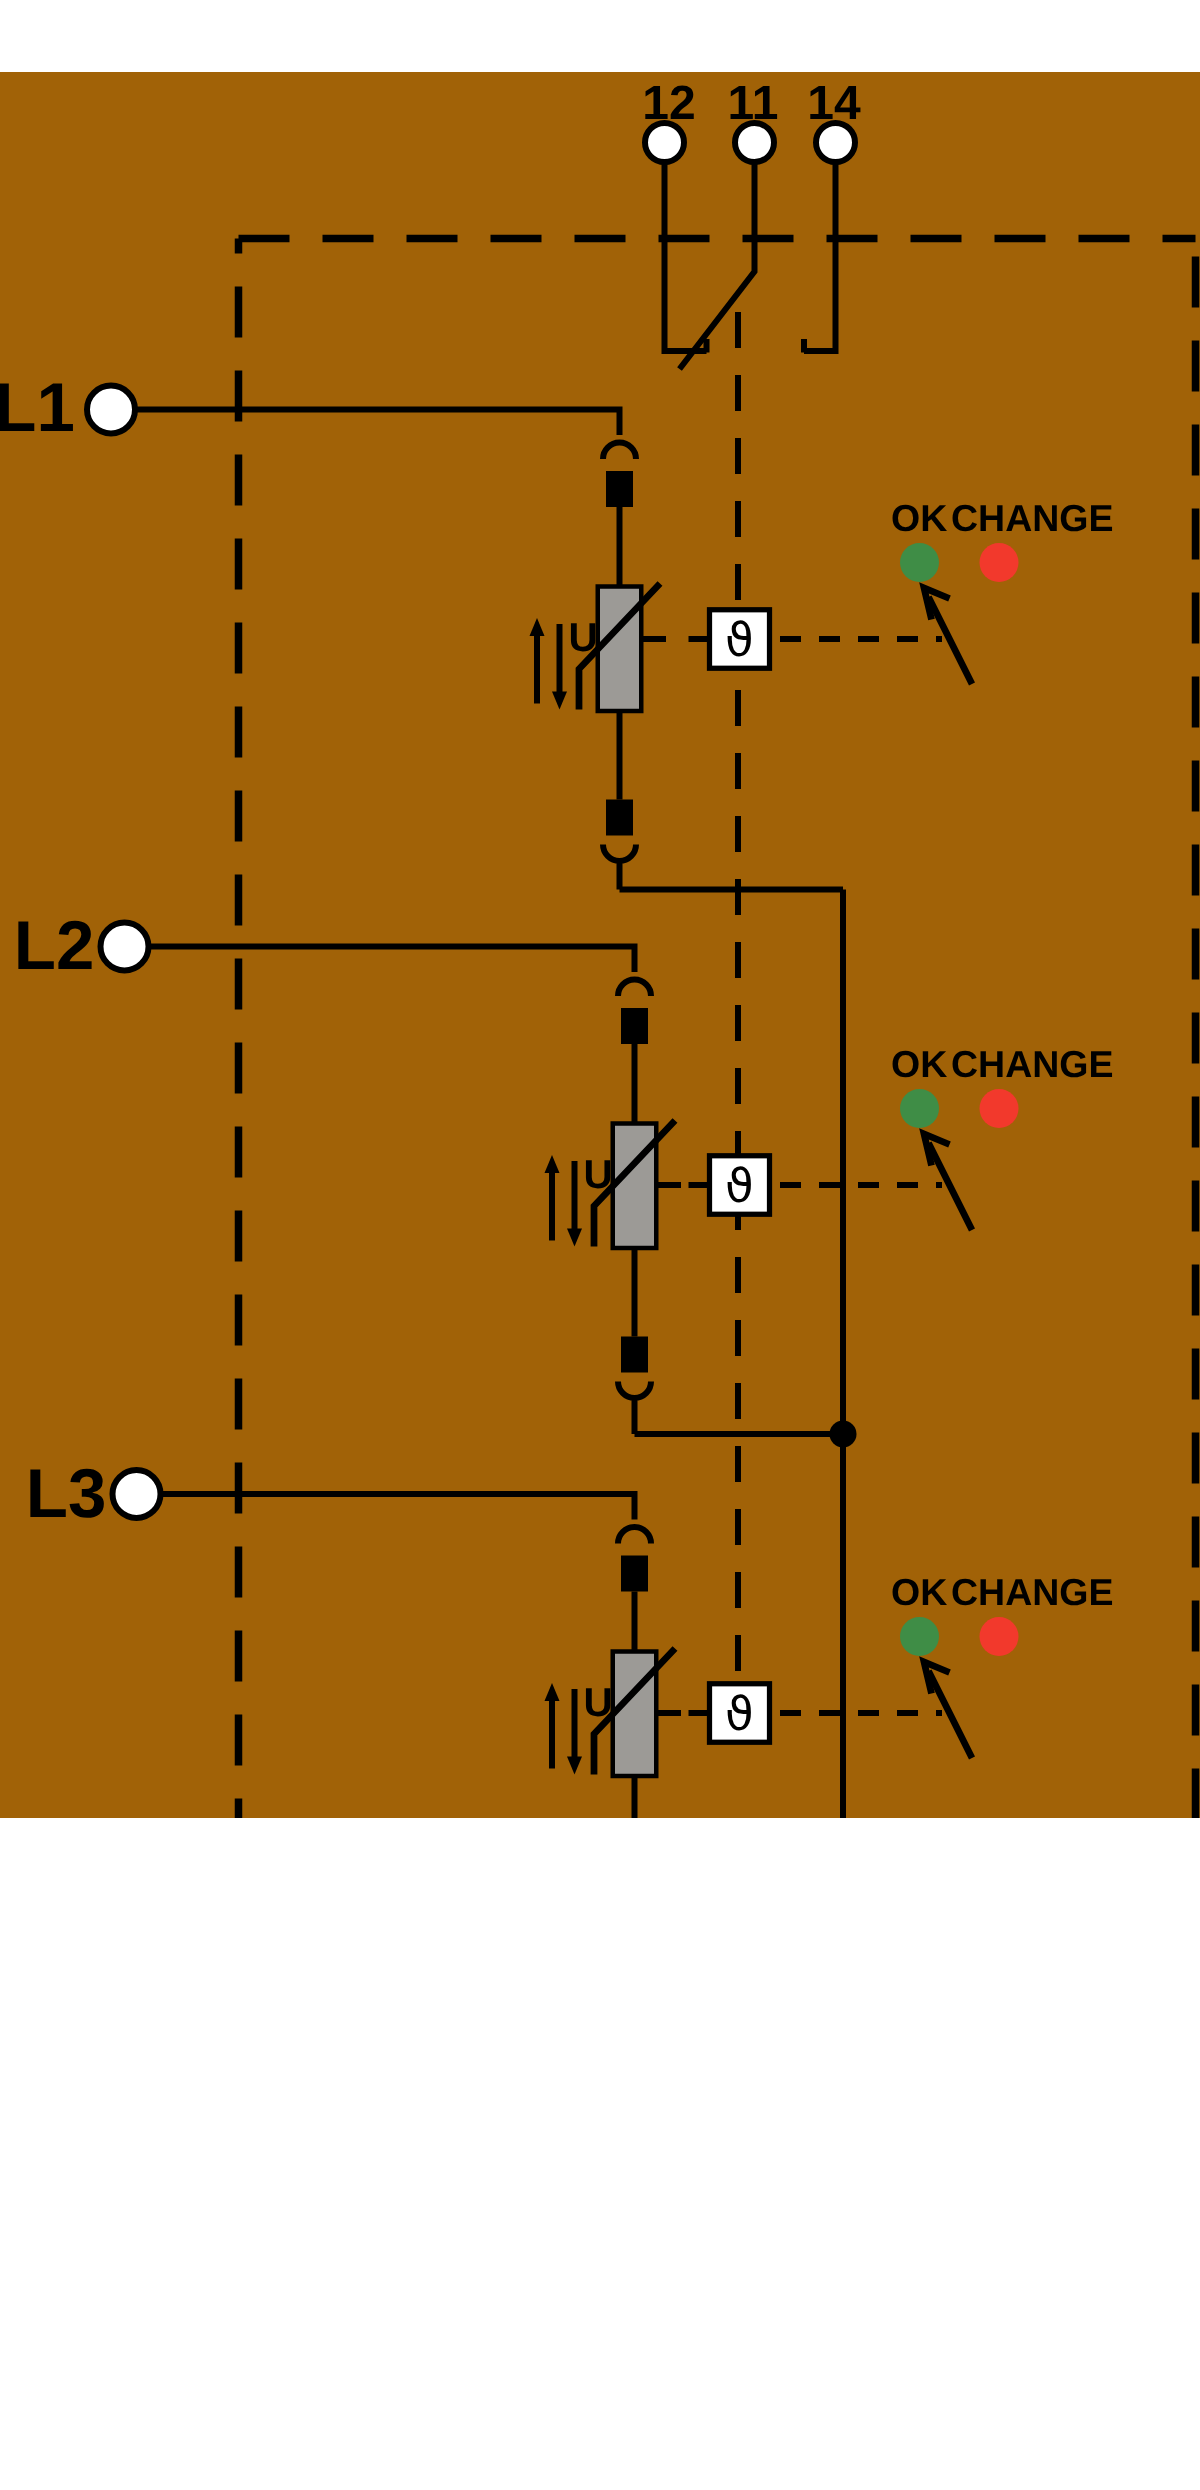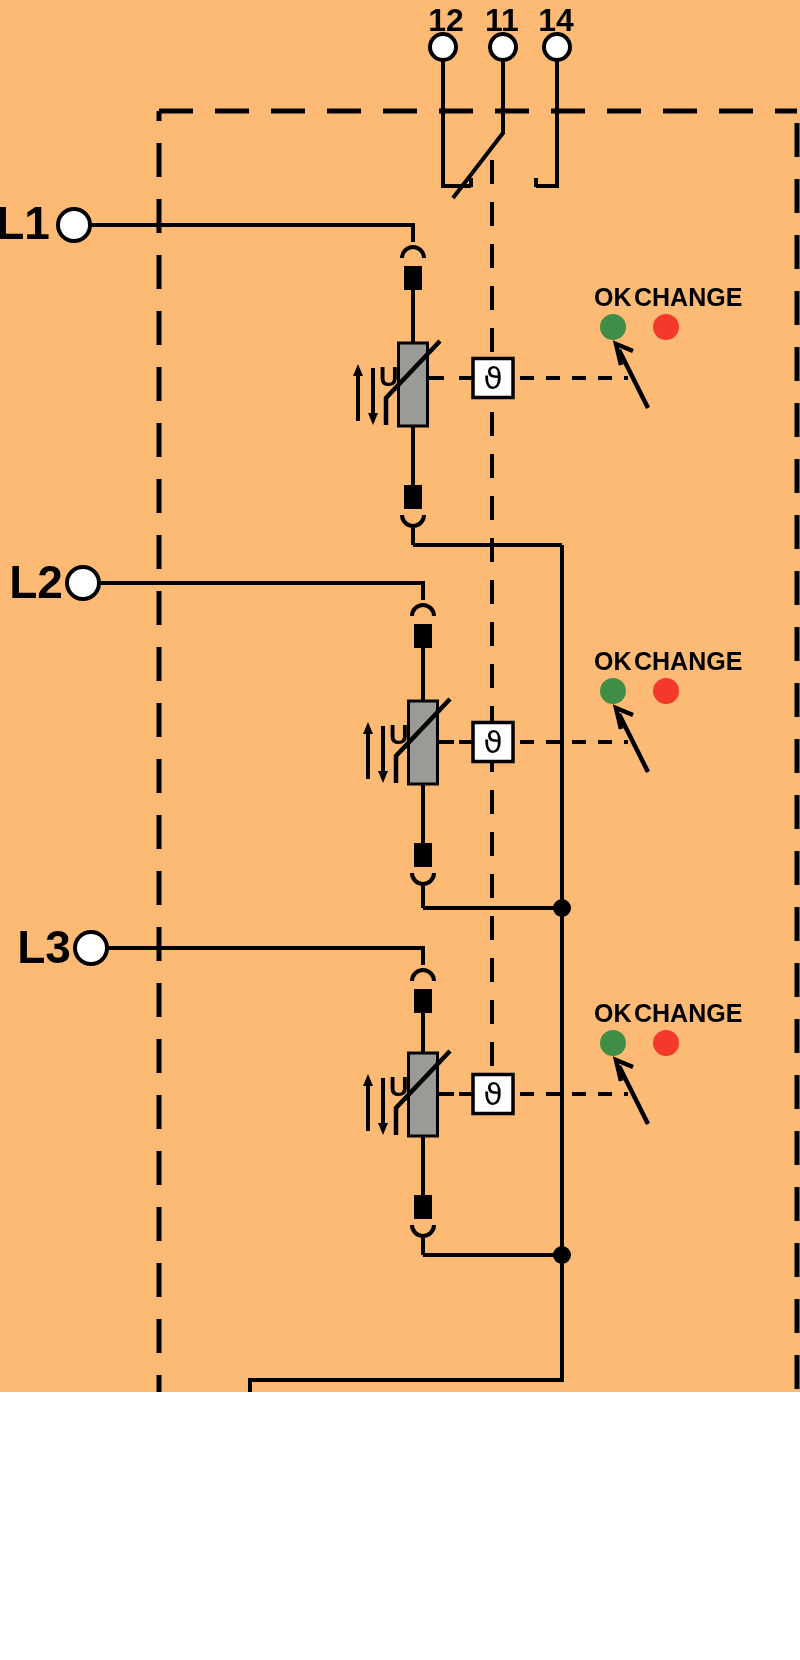--- a/index.html
+++ b/index.html
@@ -1,17 +1,17 @@
 <!DOCTYPE html>
 <html><head>
 <meta charset="utf-8">
 <style>
   html,body{margin:0;padding:0;background:#ffffff;}
-  .stage{position:relative;width:800px;height:1392px;background:#fdba74;overflow:hidden;
-         font-family:"Liberation Sans","DejaVu Sans",sans-serif;}
+  .stage{position:relative;width:800px;height:1164px;background:#a16207;overflow:hidden;
+         font-family:"Liberation Sans","DejaVu Sans",sans-serif;margin-top:48px;}
   svg{display:block;}
   text{fill:#000;}
   .t-num{font-size:32px;font-weight:600;}
   .t-phase{font-size:46px;font-weight:600;}
   .t-led{font-size:25px;font-weight:600;}
   .t-u{font-size:27px;font-weight:600;}
   .t-theta{font-size:31px;font-family:"DejaVu Sans","Liberation Sans",sans-serif;}
 </style>
 </head>
 <body>

